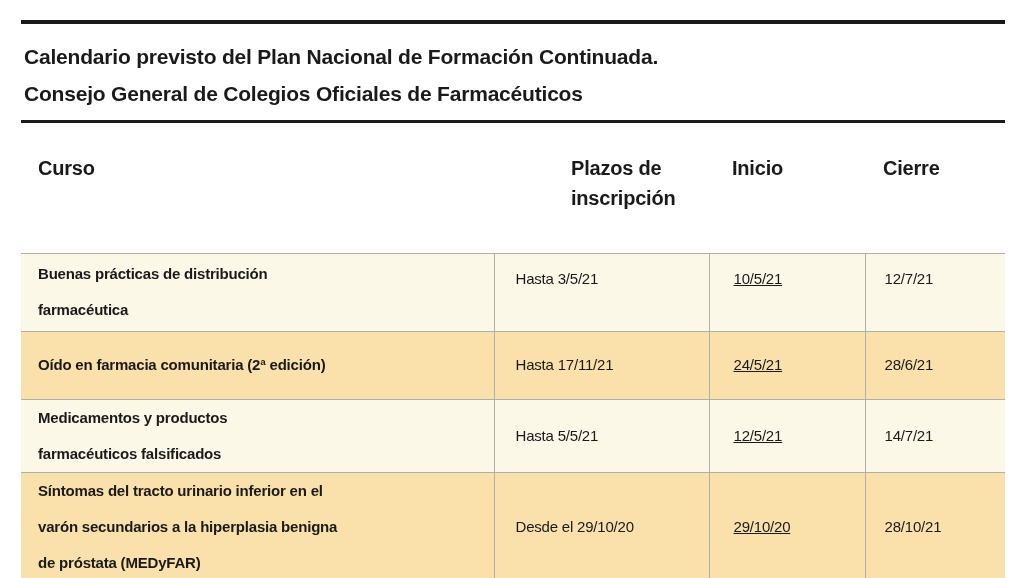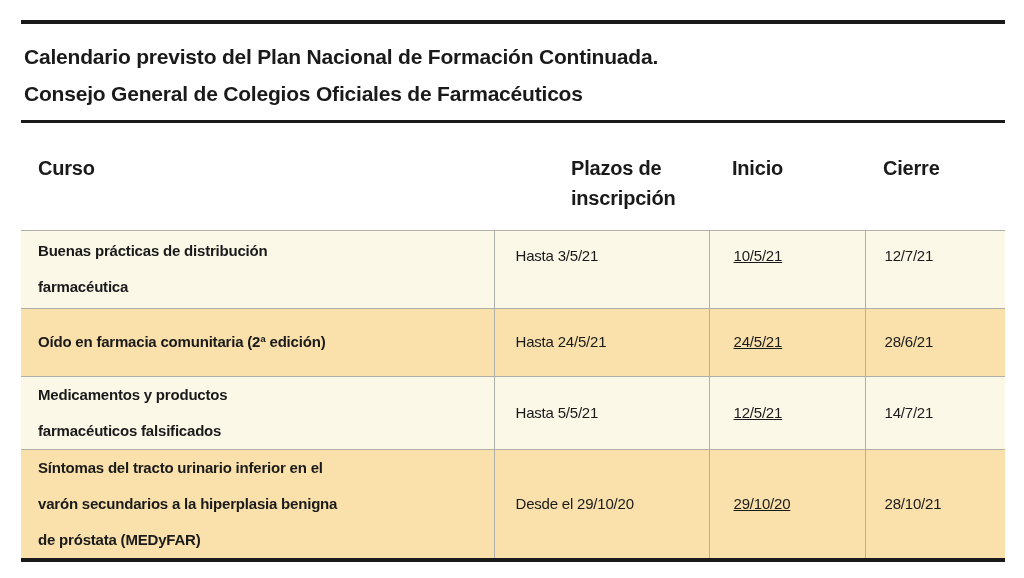--- a/index.html
+++ b/index.html
@@ -38,21 +38,21 @@
     border-collapse: collapse;
     table-layout: fixed;
     width: 984px;
   }
   th, td {
     white-space: pre-line;
     box-sizing: border-box;
     text-align: left;
     padding: 0;
   }
-  thead tr { height: 107px; background: #ffffff; }
+  thead tr { height: 130px; background: #ffffff; }
   th {
     vertical-align: top;
     font-size: 20px;
     font-weight: bold;
     line-height: 30px;
     letter-spacing: -0.2px;
     padding-top: 30px;
     border-bottom: 1px solid var(--divider_gray, #b0b0aa);
   }
   th.col-curso  { padding-left: 17px; }
@@ -121,21 +121,21 @@
     <tbody>
       <tr class="row-0">
         <td class="cell-curso">Buenas prácticas de distribución
 farmacéutica</td>
         <td class="cell-plazos vtop">Hasta 3/5/21</td>
         <td class="cell-inicio vtop">10/5/21</td>
         <td class="cell-cierre vtop">12/7/21</td>
       </tr>
       <tr class="row-1 hl">
         <td class="cell-curso">Oído en farmacia comunitaria (2ª edición)</td>
-        <td class="cell-plazos">Hasta 24/5/21</td>
+        <td class="cell-plazos">Hasta 17/11/21</td>
         <td class="cell-inicio">24/5/21</td>
         <td class="cell-cierre">28/6/21</td>
       </tr>
       <tr class="row-2">
         <td class="cell-curso">Medicamentos y productos
 farmacéuticos falsificados</td>
         <td class="cell-plazos">Hasta 5/5/21</td>
         <td class="cell-inicio">12/5/21</td>
         <td class="cell-cierre">14/7/21</td>
       </tr>

